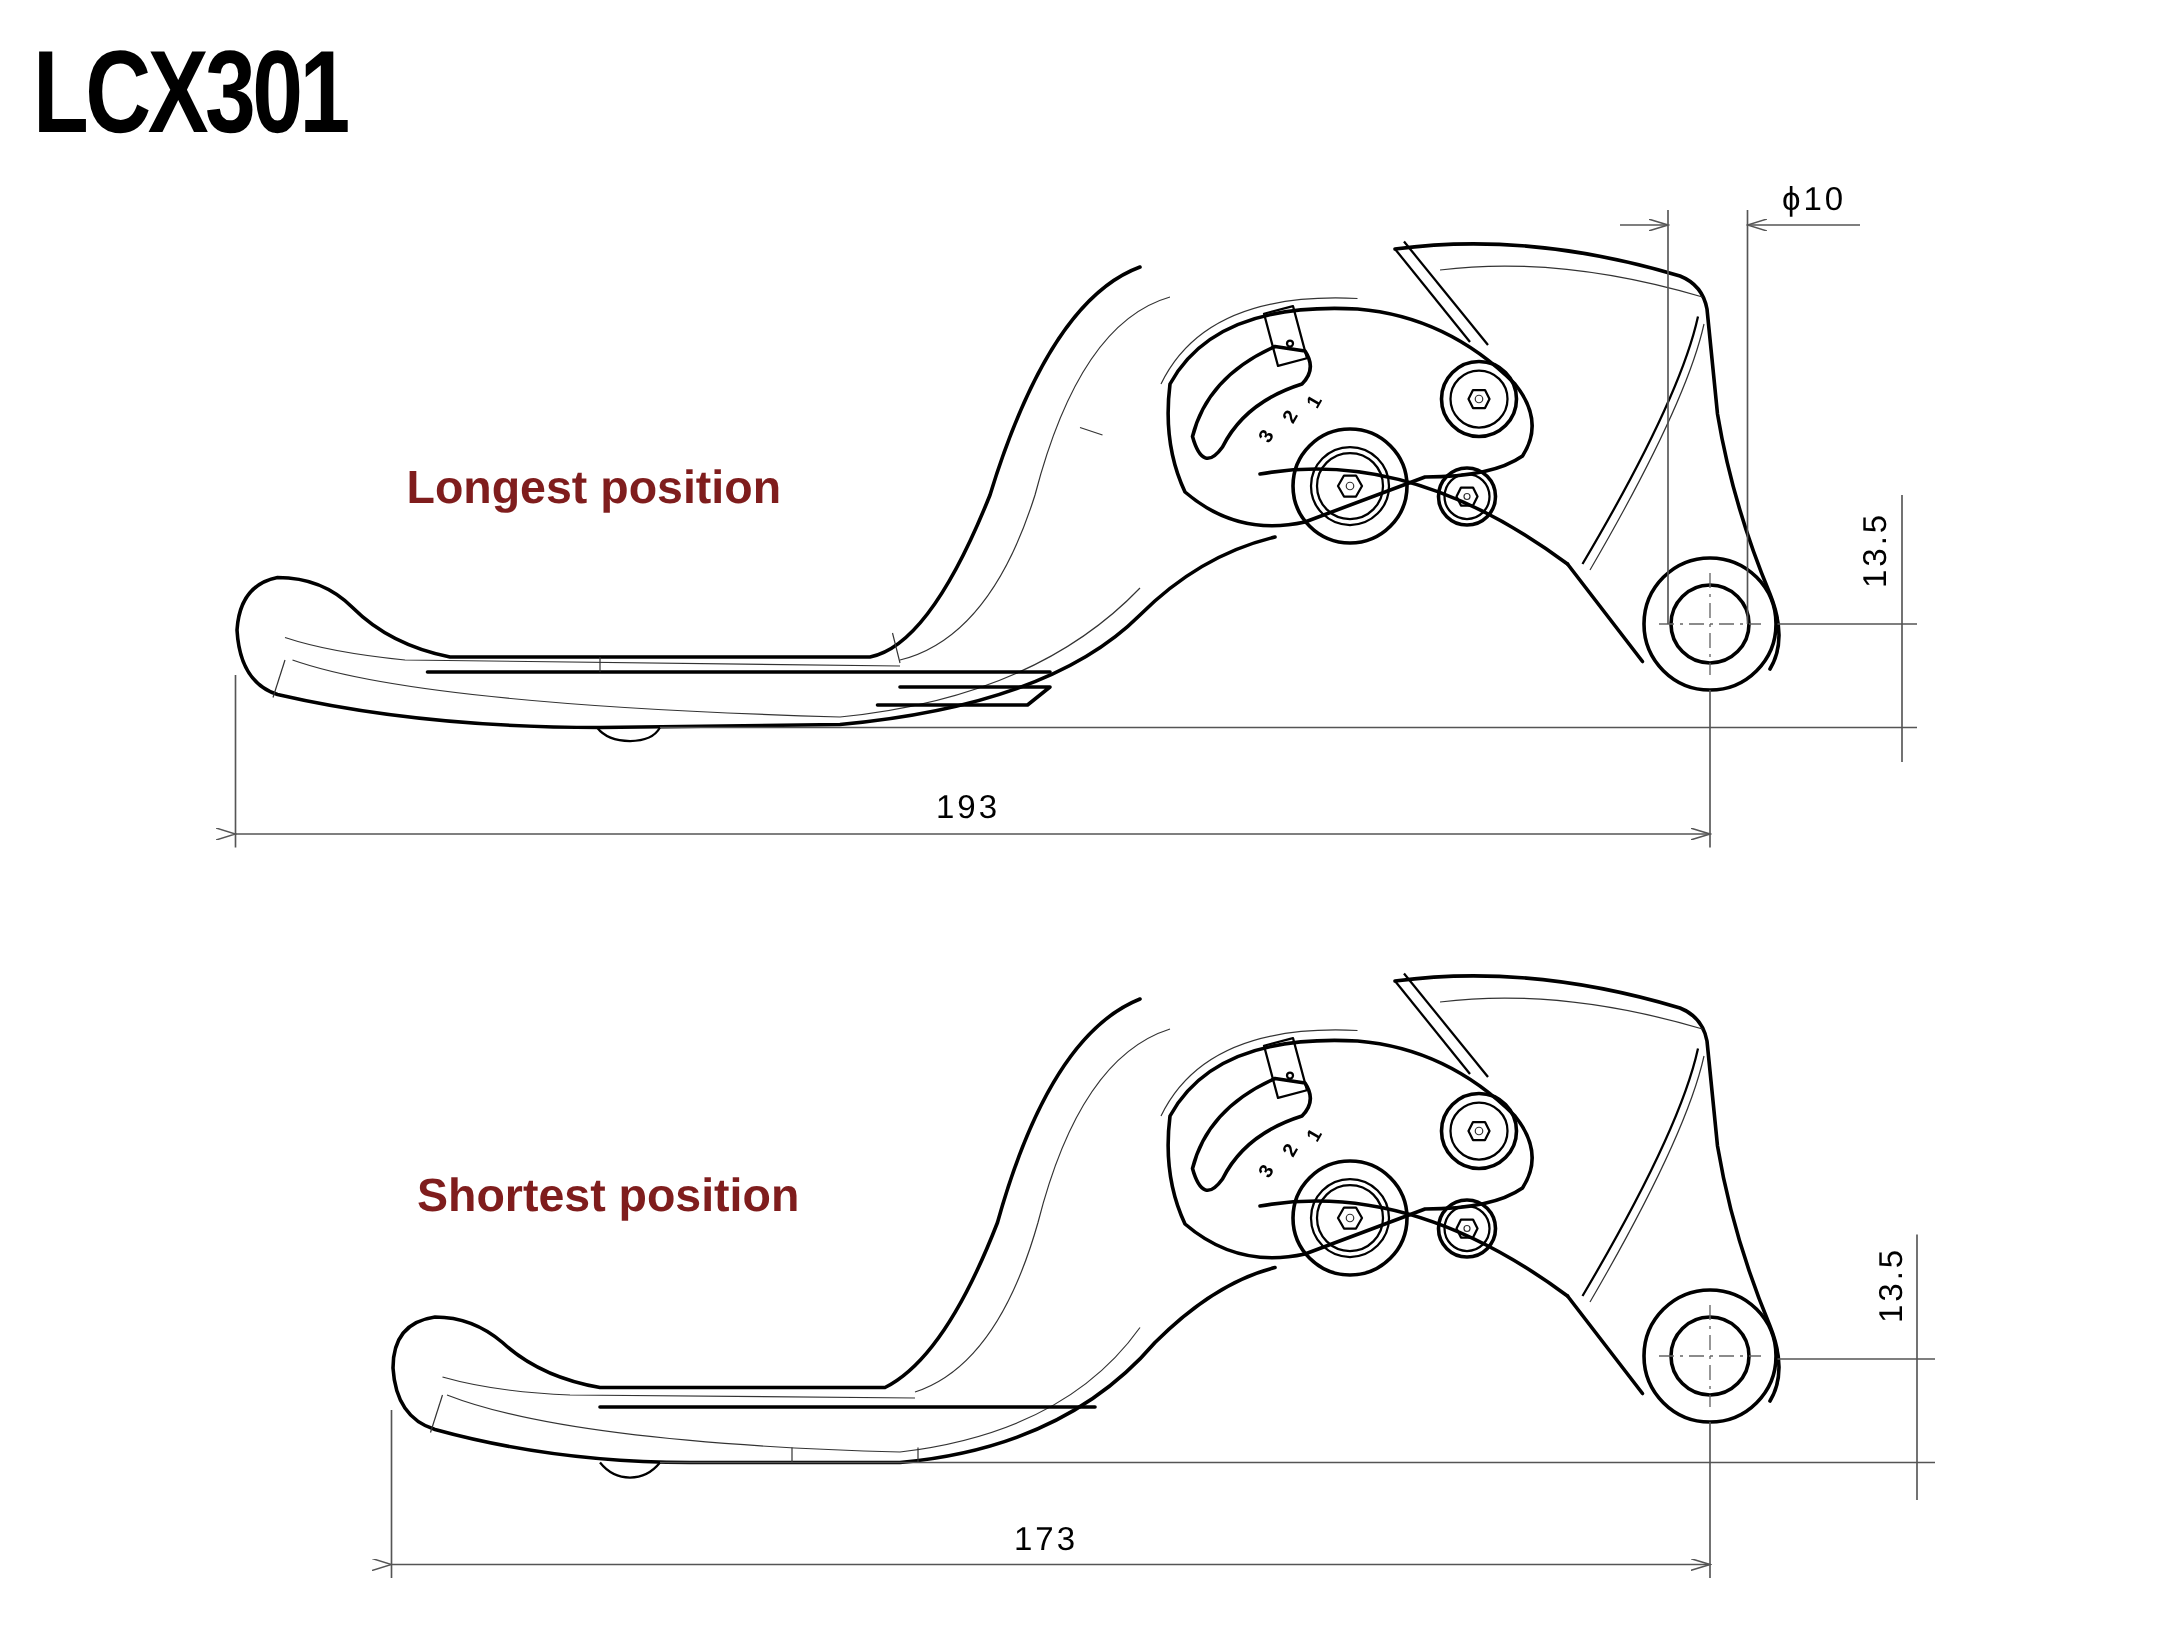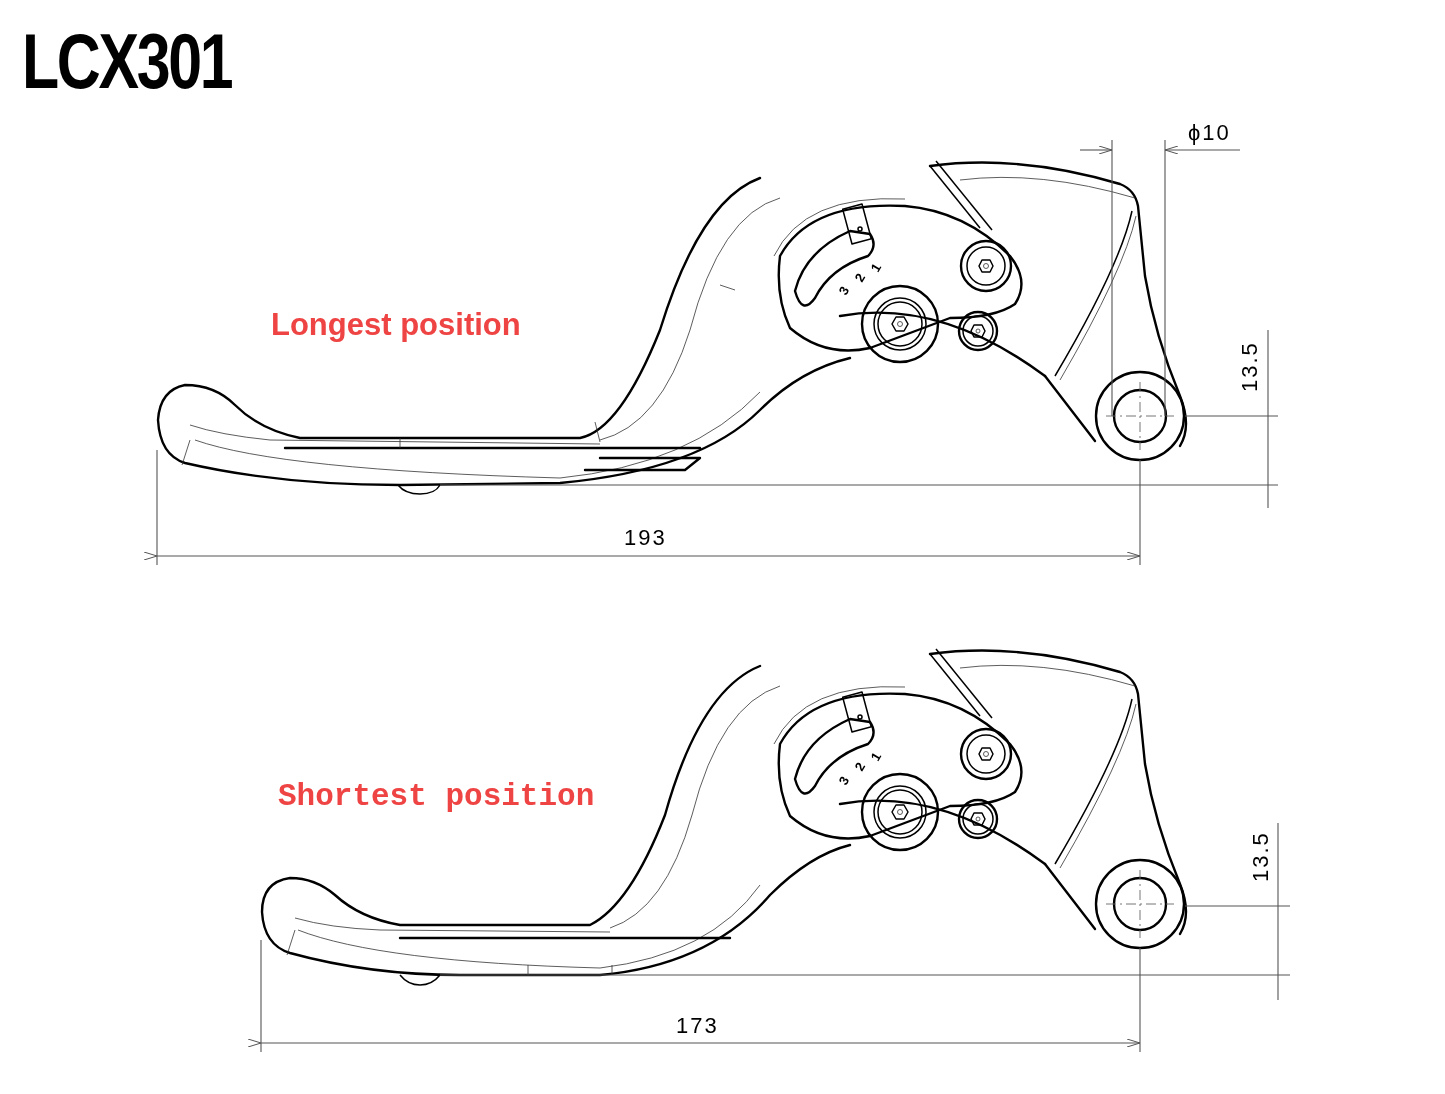--- a/index.html
+++ b/index.html
@@ -1,37 +1,37 @@
 <!DOCTYPE html>
 <html><head>
 <meta charset="utf-8">
 <style>
   html, body { margin: 0; padding: 0; background: #ffffff; }
   body { width: 1445px; height: 1094px; position: relative; overflow: hidden;
          font-family: "Liberation Sans", sans-serif; }
   .title { position: absolute; left: 22px; top: 22px; font-size: 78px; font-weight: 700;
            letter-spacing: -3px; transform: scaleX(0.78); transform-origin: left top;
            color: #000; line-height: 1; font-family: "Liberation Sans", sans-serif; }
-  .pos-label { position: absolute; font-size: 31px; font-weight: 700; color: #ef4444;
+  .pos-label { position: absolute; font-size: 31px; font-weight: 700; color: #7f1d1d;
                font-family: "Liberation Sans", sans-serif; line-height: 1; }
   svg { position: absolute; left: 0; top: 0; }
   .dimtxt { font-family: "Liberation Sans", sans-serif; font-size: 22px; fill: #000; letter-spacing: 2px; }
   .posnum { font-family: "Liberation Sans", sans-serif; font-size: 13px; font-weight: 700; fill: #000; }
   .thick { stroke: #000; stroke-width: 2.4; fill: none; stroke-linejoin: round; stroke-linecap: round; }
   .med { stroke: #000; stroke-width: 1.5; fill: none; stroke-linejoin: round; }
   .thin { stroke: #333; stroke-width: 0.8; fill: none; }
   .dim { stroke: #555; stroke-width: 1.1; fill: none; }
   .center { stroke: #666; stroke-width: 0.9; fill: none; stroke-dasharray: 10 4 2 4; }
 </style>
 </head>
 <body>
 
 <div class="title">LCX301</div>
 <div class="pos-label" style="left:271px; top:309px;">Longest position</div>
-<div class="pos-label" style="left:278px; top:781px;font-family:Liberation Mono, monospace;">Shortest position</div>
+<div class="pos-label" style="left:278px; top:781px;">Shortest position</div>
 
 <svg width="1445" height="1094" viewBox="0 0 1445 1094">
   <defs>
     <marker id="arr" markerWidth="14" markerHeight="8" refX="13" refY="4" orient="auto" markerUnits="userSpaceOnUse">
       <path d="M0,0 L13,4 L0,8" fill="none" stroke="#555" stroke-width="1"></path>
     </marker>
 
     <g id="head">
 
       <path class="thick" d="M-210,-250 Q-120,-262 -20,-232 Q-5,-226 -2,-210 L 5,-140 Q 15,-80 40,-20 Q 52,10 40,30"></path>

